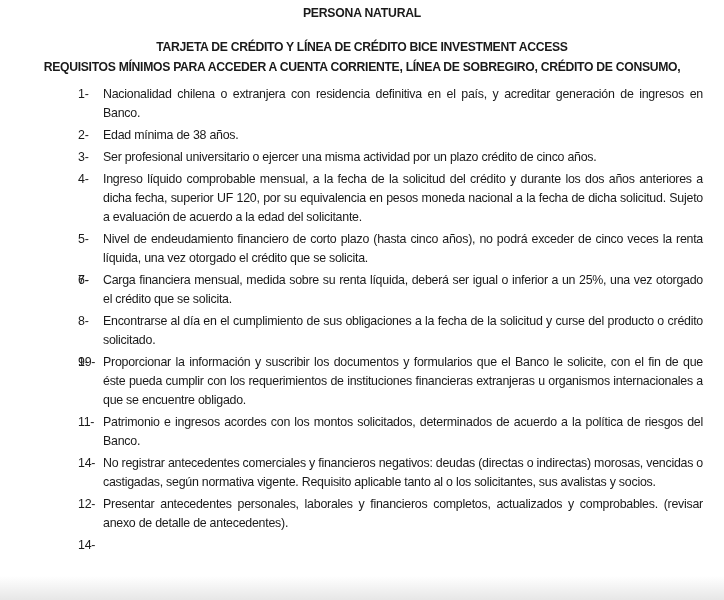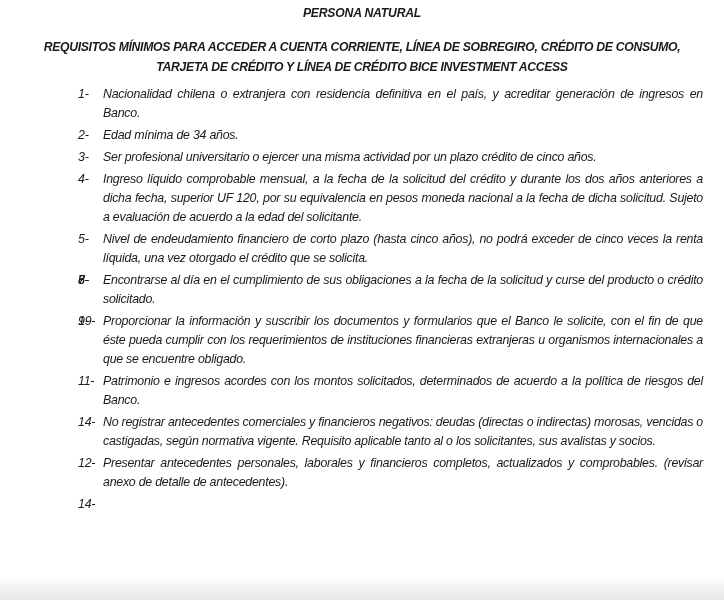--- a/index.html
+++ b/index.html
@@ -1,21 +1,21 @@
 <!DOCTYPE html>
 <html><head>
 <meta charset="utf-8">
 <style>
   html, body { margin: 0; padding: 0; }
   body {
     width: 724px; height: 600px; overflow: hidden; position: relative;
     background: #ffffff; color: #1a1a1a;
     font-family: "Liberation Sans", sans-serif;
   }
-  .page { position: absolute; left: 0; top: 0; width: 652px; height: 600px; font-style: italic; }
+  .page { position: absolute; left: 0; top: 0; width: 652px; height: 600px; }
   .title {
     position: absolute; top: 6px; left: 0; width: 724px; text-align: center;
     font-weight: bold; font-size: 12.2px; letter-spacing: -0.2px;
   }
   .heading {
     position: absolute; top: 38px; left: 40px; width: 644px; text-align: center;
     font-weight: bold; font-size: 12.2px; line-height: 19.5px; letter-spacing: -0.3px;
   }
   .heading div { white-space: nowrap; }
   .list { position: absolute; top: 85px; left: 78px; width: 625px; margin: 0; padding: 0; list-style: none; }
@@ -26,31 +26,31 @@
     background: linear-gradient(to bottom, rgba(230,230,230,0) 0%, rgba(226,226,226,0.85) 100%);
     pointer-events: none;
   }
 </style>
 </head>
 <body>
 
 <div class="page">
   <div class="title">PERSONA NATURAL</div>
   <div class="heading">
+    <div>TARJETA DE CRÉDITO Y LÍNEA DE CRÉDITO BICE INVESTMENT ACCESS</div>
     <div>REQUISITOS MÍNIMOS PARA ACCEDER A CUENTA CORRIENTE, LÍNEA DE SOBREGIRO, CRÉDITO DE CONSUMO,</div>
-    <div>TARJETA DE CRÉDITO Y LÍNEA DE CRÉDITO BICE INVESTMENT ACCESS</div>
   </div>
   <ol class="list">
     <li class="item"><span class="num">1-</span><span>Nacionalidad chilena o extranjera con residencia definitiva en el país, y acreditar generación de ingresos en Banco.</span></li>
-    <li class="item"><span class="num">2-</span><span>Edad mínima de 34 años.</span></li>
+    <li class="item"><span class="num">2-</span><span>Edad mínima de 38 años.</span></li>
     <li class="item"><span class="num">3-</span><span>Ser profesional universitario o ejercer una misma actividad por un plazo crédito de cinco años.</span></li>
     <li class="item"><span class="num">4-</span><span>Ingreso líquido  comprobable mensual, a la fecha de la solicitud del crédito y durante los dos años anteriores a dicha fecha, superior UF 120, por su equivalencia en pesos moneda nacional a la fecha de dicha solicitud. Sujeto a evaluación de acuerdo a la edad del solicitante.</span></li>
     <li class="item"><span class="num">5-</span><span>Nivel de endeudamiento financiero de corto plazo (hasta cinco años), no podrá exceder de cinco veces la renta líquida, una vez otorgado el crédito que se solicita.</span></li>
     <li class="item"><span class="num">6-</span></li>
-    <li class="item"><span class="num">7-</span></li>
+    <li class="item"><span class="num">7-</span><span>Carga financiera mensual, medida sobre su renta líquida, deberá ser igual o inferior a un 25%, una vez otorgado el crédito que se solicita.</span></li>
     <li class="item"><span class="num">8-</span><span>Encontrarse al día en el cumplimiento de sus obligaciones a la fecha de la solicitud y curse del producto o crédito solicitado.</span></li>
     <li class="item"><span class="num">9-</span></li>
     <li class="item"><span class="num">19-</span><span>Proporcionar la información y suscribir los documentos y formularios que el Banco le solicite, con el fin de que éste pueda cumplir con los requerimientos de instituciones financieras extranjeras u organismos internacionales a que se encuentre obligado.</span></li>
     <li class="item"><span class="num">11-</span><span>Patrimonio e ingresos acordes con los montos solicitados, determinados de acuerdo a la política de riesgos del Banco.</span></li>
     <li class="item"><span class="num">14-</span><span>No registrar antecedentes comerciales y financieros negativos: deudas (directas o indirectas) morosas, vencidas o castigadas, según normativa vigente. Requisito aplicable tanto al o los solicitantes, sus avalistas y socios.</span></li>
     <li class="item"><span class="num">12-</span><span>Presentar antecedentes personales, laborales y financieros completos, actualizados y comprobables. (revisar anexo de detalle de antecedentes).</span></li>
     <li class="item">
         <span class="num">14-</span>
       </li>
   </ol>

